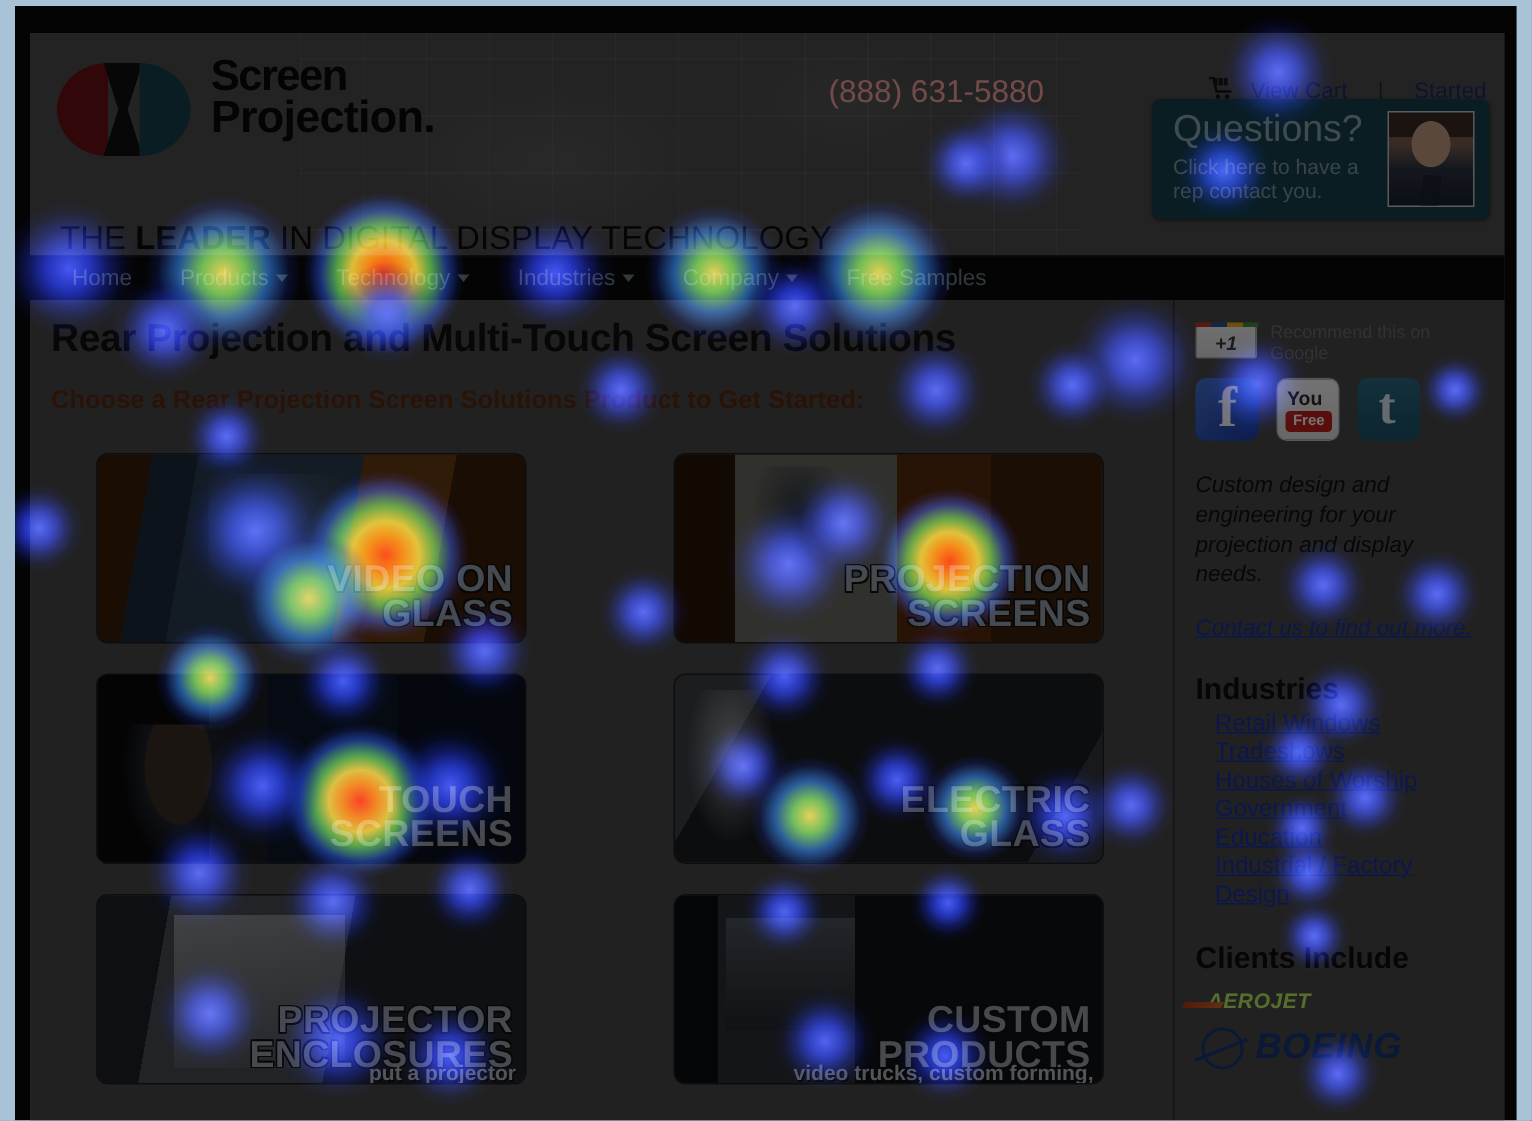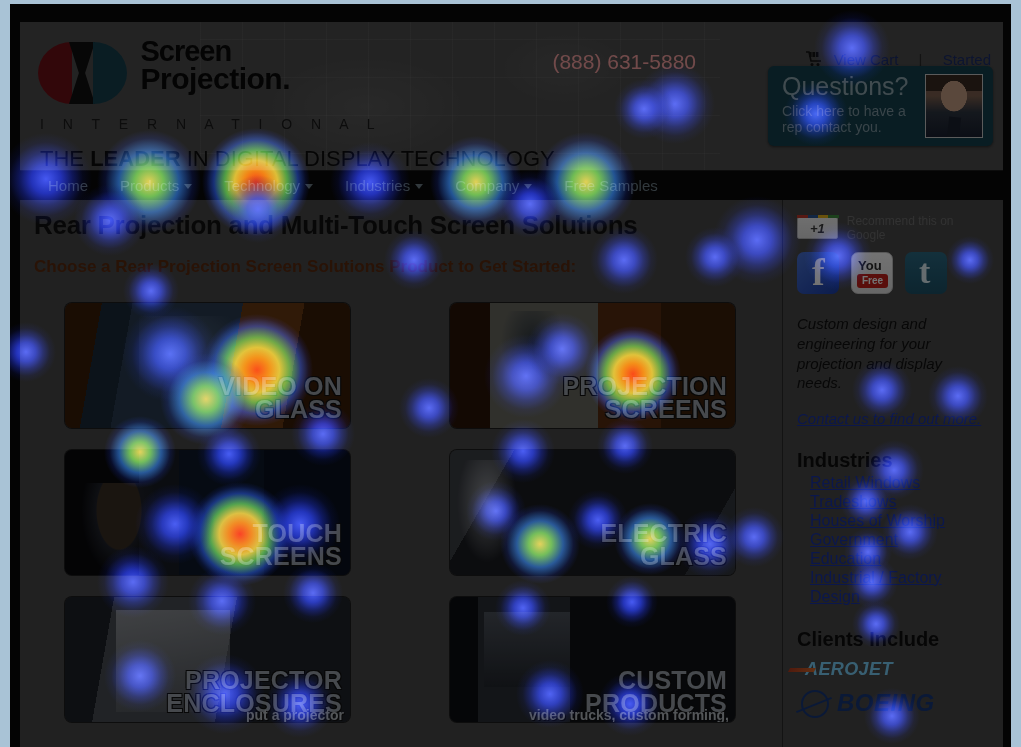--- a/index.html
+++ b/index.html
@@ -310,21 +310,21 @@
     display: block;
     font-size: 15px; font-style: italic; color: #1a34a8;
     text-decoration: underline; line-height: 1.32; margin-bottom: 20px;
   }
   .side-h2 { font-size: 20px; font-weight: bold; color: #0e0e0e; margin-bottom: 2px; }
   .side-list { list-style: none; padding-left: 13px; margin-bottom: 22px; }
   .side-list li { margin: 1px 0; }
   .side-list a { font-size: 16px; color: #1a34a8; text-decoration: underline; }
   .client-logo { margin-top: 8px; }
   .aerojet {
-    font-size: 18px; font-weight: bold; font-style: italic; color: #7dd3fc;
+    font-size: 14px; font-weight: bold; font-style: italic; color: #bef264;
     letter-spacing: .4px; position: relative; padding-left: 8px;
   }
   .aerojet::before {
     content:""; position:absolute; left:-8px; top:9px; width:26px; height:4px;
     background: linear-gradient(90deg,#b23a1e,#d96a2a); transform: skewX(-28deg);
   }
   .boeing-row { display:flex; align-items:center; gap:6px; margin-top: 8px; }
   .boeing-mark { width: 34px; height: 30px; position: relative; }
   .boeing-mark::before{
     content:""; position:absolute; left:4px; top:2px; width:24px; height:24px;
@@ -393,21 +393,20 @@
 
         <div id="logo-block">
           <span class="logo-mark">
             <span class="lm-red"></span><span class="lm-black"></span><span class="lm-teal"></span>
           </span>
           <span class="logo-words">
             <span class="w1">Screen</span>
             <span class="w2">Projection.</span>
           </span>
         </div>
-        <div class="logo-intl">I N T E R N A T I O N A L</div>
 
         <div id="tagline">
           <span>THE </span><b>LEADER</b><span> IN DIGITAL DISPLAY TECHNOLOGY</span>
         </div>
 
         <div id="phone">(888) 631-5880</div>
 
         <div id="cartbar">
           <span class="cart-icon">
             <svg width="20" height="16" viewBox="0 0 20 16" aria-hidden="true">

